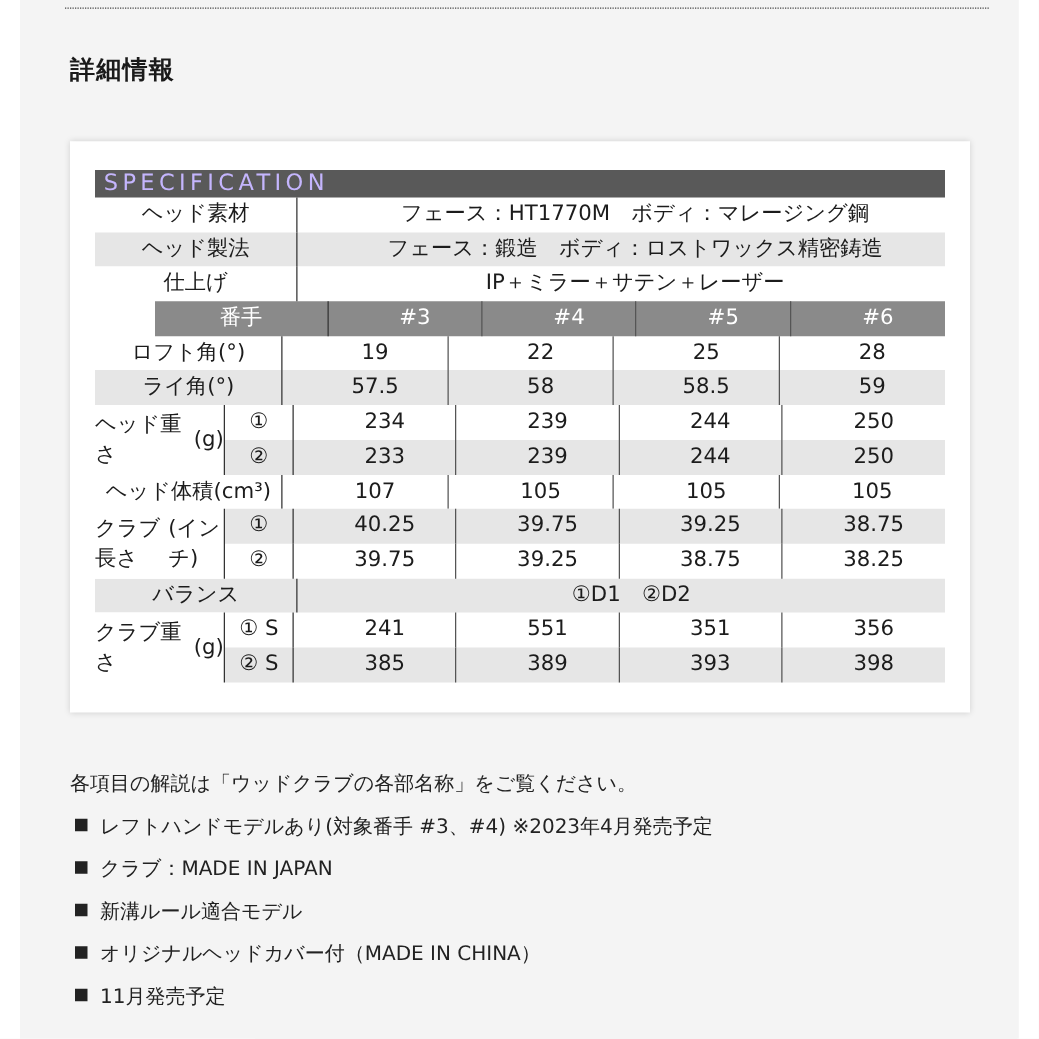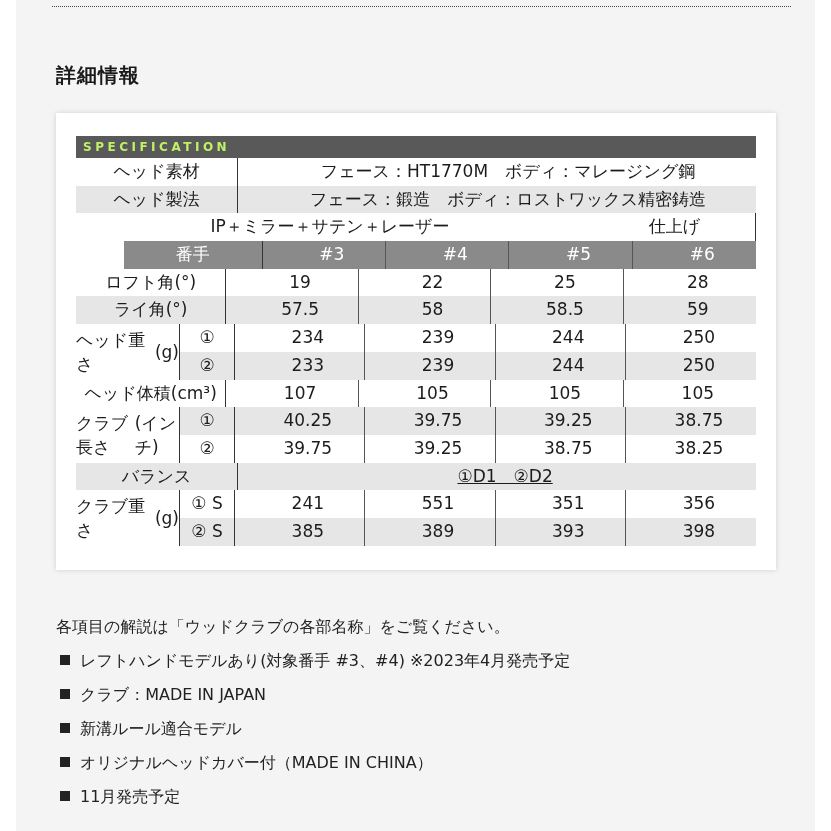--- a/index.html
+++ b/index.html
@@ -12,46 +12,46 @@
   }
   .page {
     position:absolute; left:16px; top:0; width:799px; height:831px;
     background:#f4f4f4;
   }
   .dotline {
     position:absolute; left:36px; top:6px; width:739px; height:0;
     border-top:1px dotted #444;
   }
   .section-title {
-    position:absolute; left:40px; top:62px;
+    position:absolute; left:40px; top:42px;
     font-size:20px; font-weight:bold; color:#1a1a1a; letter-spacing:1px;
   }
   .card {
     position:absolute; left:40px; top:113px; width:720px; height:457px;
     background:#fff;
     box-shadow:0 0 5px rgba(0,0,0,0.15);
   }
   .spec {
     position:absolute; left:20px; top:23px; width:680px;
     font-size:17px; color:#1c1c1c;
   }
   .spec-head {
-    height:22px; background:#595959; color:#bef264;
-    font-size:12px; font-weight:bold; letter-spacing:3.5px;
+    height:22px; background:#595959; color:#c4b5fd;
+    font-size:18px; font-weight:normal; letter-spacing:3.5px;
     line-height:22px; padding-left:7px;
   }
   .row { display:flex; height:27.7px; line-height:27.7px;gap:16px; }
   .row.gray { background:#e6e6e6; }
   .row.dark { background:#8a8a8a; color:#fff;margin-left:48px; }
   .c { text-align:center; box-sizing:border-box; white-space:nowrap; overflow:hidden; }
   .lab { width:166px; border-right:1.5px solid #333; }
   .val { width:128.5px; border-right:1.5px solid #555; }
   .val:last-child { border-right:none; }
   .wide { width:514px; text-align:center; padding-left:6px; }
-  .wide.center { padding-left:0;text-decoration:underline; }
+  .wide.center { padding-left:0; }
   .group { display:flex; }
   .glab {
     width:104px; background:#fff; border-right:1.5px solid #333;
     display:flex; flex-direction:row; justify-content:center; align-items:center;
     line-height:24px;
   }
   .grows { width:576px; }
   .sub { width:62px; border-right:1.5px solid #333; }
   .notes {
     position:absolute; left:40px; top:615px; font-size:16px; color:#222;
@@ -73,22 +73,22 @@
 
       <div class="row">
         <div class="c lab">ヘッド素材</div>
         <div class="c wide">フェース：HT1770M　ボディ：マレージング鋼</div>
       </div>
       <div class="row gray">
         <div class="c lab">ヘッド製法</div>
         <div class="c wide">フェース：鍛造　ボディ：ロストワックス精密鋳造</div>
       </div>
       <div class="row">
+        <div class="c lab">仕上げ</div>
         <div class="c wide">IP＋ミラー＋サテン＋レーザー</div>
-        <div class="c lab">仕上げ</div>
       </div>
 
       <div class="row dark">
         <div class="c lab">番手</div>
         <div class="c val">#3</div>
         <div class="c val">#4</div>
         <div class="c val">#5</div>
         <div class="c val">#6</div>
       </div>
 

